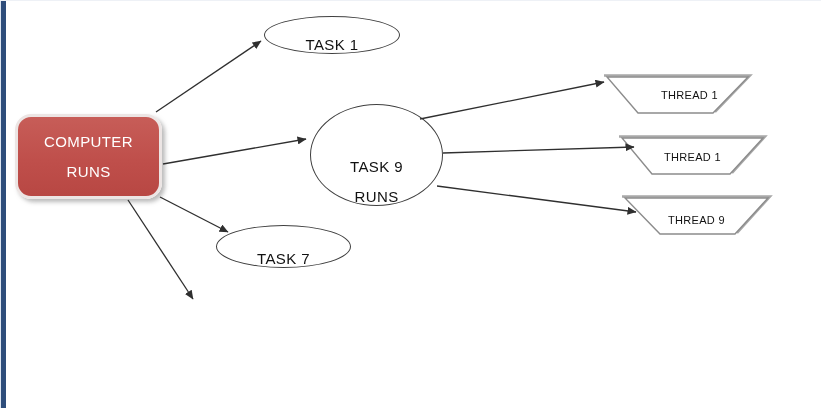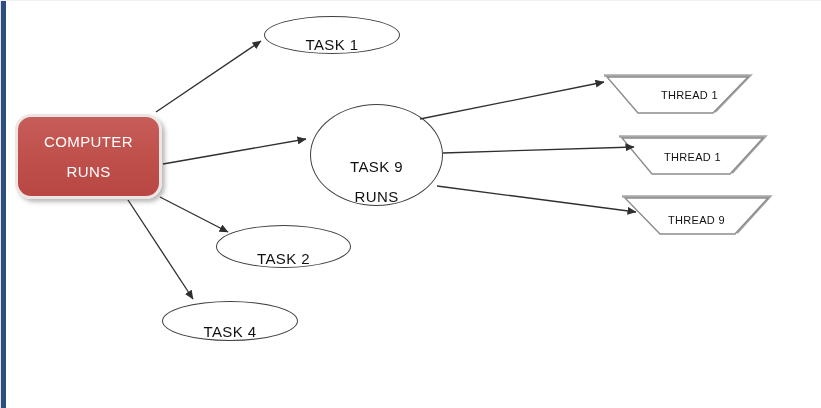--- a/index.html
+++ b/index.html
@@ -51,24 +51,21 @@
   </div>
 
   <div class="ellipse task1">
     <span>TASK 1</span>
   </div>
   <div class="ellipse task2">
     <span>TASK 9</span>
     <span>RUNS</span>
   </div>
   <div class="ellipse task3">
-    <span>TASK 2</span>
-  </div>
-  <div class="ellipse task4">
-    <span>TASK 4</span>
+    <span>TASK 7</span>
   </div>
 
   <svg class="diagram-svg" viewBox="0 0 821 408">
     <defs>
       <marker id="ah" markerWidth="10" markerHeight="8" refX="8.5" refY="4" orient="auto" markerUnits="userSpaceOnUse">
         <path d="M0,0 L9,4 L0,8 z" fill="#2f2f2f"></path>
       </marker>
     </defs>
 
     <polyline points="604,74.5 750,74.5 715,111" fill="none" stroke-width="2.5" stroke="#a8a8a8"></polyline>

